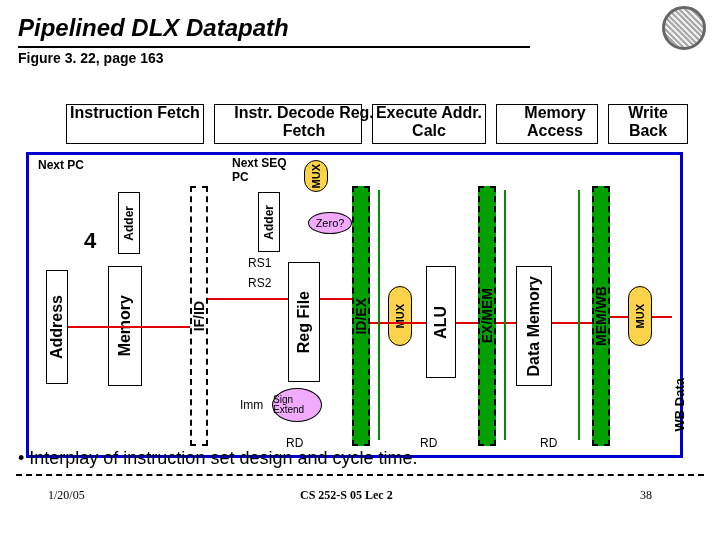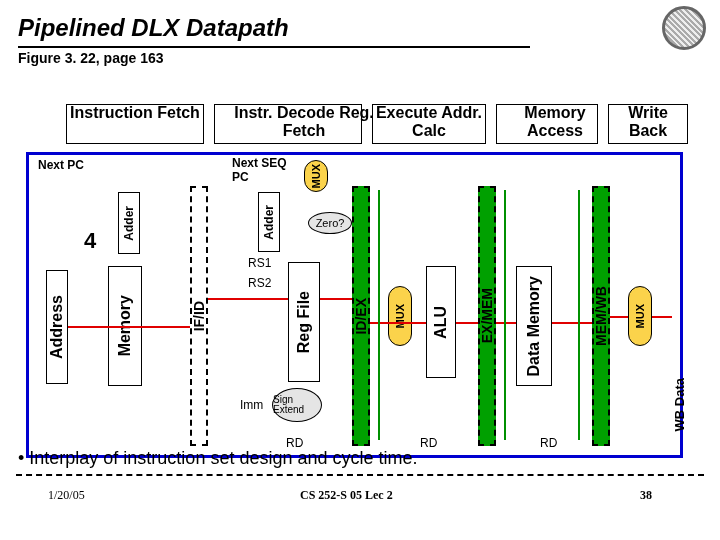--- a/index.html
+++ b/index.html
@@ -16,21 +16,21 @@
          display:flex; align-items:center; justify-content:center; text-align:center; }
   .vlabel { writing-mode: vertical-rl; transform: rotate(180deg);
             font: bold 16px "Comic Sans MS", Arial; }
   .vbox { position:absolute; border:1px solid #000; display:flex; align-items:center; justify-content:center; }
   .latch { position:absolute; border:2px dashed #000; width:18px; display:flex; align-items:center; justify-content:center; }
   .latch span { writing-mode: vertical-rl; transform: rotate(180deg); font: bold 14px "Comic Sans MS", Arial; }
   .mux { position:absolute; width:24px; border:1px solid #000; background:#fbd34b;
          display:flex; align-items:center; justify-content:center; border-radius:12px; }
   .mux span { writing-mode: vertical-rl; transform: rotate(180deg); font: bold 11px "Comic Sans MS", Arial; }
   .small { position:absolute; font: 12px "Comic Sans MS", Arial; }
-  .oval { position:absolute; border:1px solid #000; border-radius:50%; background:#e5e5e5;
+  .oval { position:absolute; border:1px solid #000; border-radius:50%; background:#f0abfc;
           display:flex; align-items:center; justify-content:center; font:11px "Comic Sans MS", Arial; }
   .adderbox { position:absolute; width:22px; border:1px solid #000; background:#fff;
               display:flex; align-items:center; justify-content:center; }
   .adderbox span { writing-mode: vertical-rl; transform: rotate(180deg); font: bold 12px "Comic Sans MS", Arial; }
   .four { position:absolute; font: bold 22px "Comic Sans MS", Arial; }
   .wire-h { position:absolute; height:2px; }
   .wire-v { position:absolute; width:2px; }
   .red { background:#e00000; }
   .green { background:#009000; }
   .blue { background:#0000d0; }
@@ -149,14 +149,14 @@
     <div class="small" style="left:522px;top:338px;">RD</div>
 
     <span class="wblabel" style="position:absolute;left:654px;top:280px;">WB Data</span>
   </div>
 
   <div class="bullet">• Interplay of instruction set design and cycle time.</div>
   <div class="bullet-rule"></div>
 
   <div class="footer" style="left:48px;">1/20/05</div>
   <div class="footer" style="left:300px;font-weight:bold;">CS 252-S 05 Lec 2</div>
-  <div class="footer" style="left:640px;font-weight:bold;">38</div>
+  <div class="footer" style="left:640px;">38</div>
 </div>
 
 </body></html>

